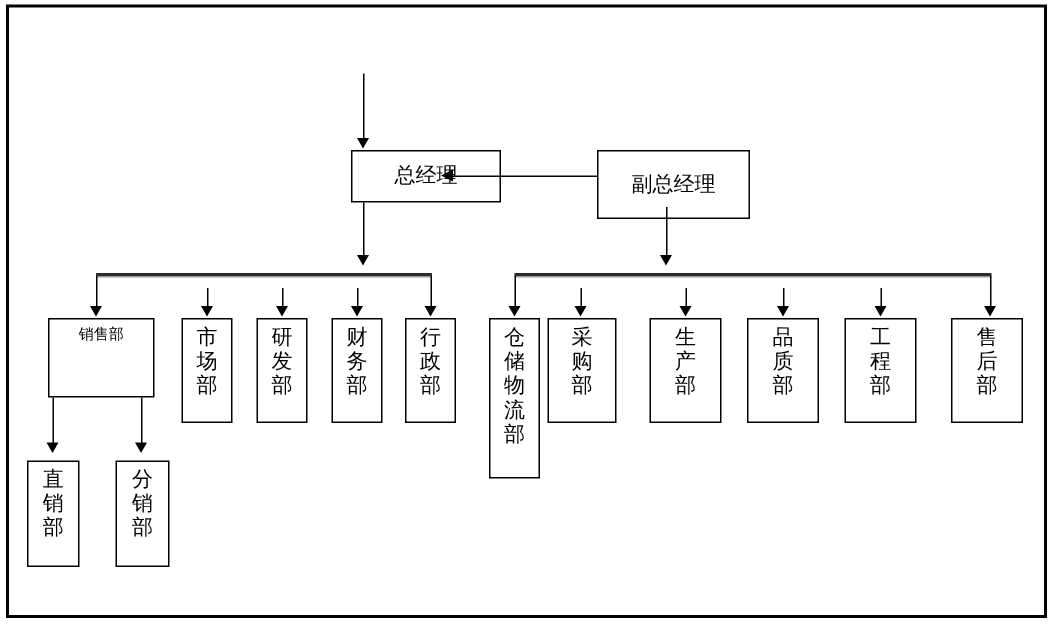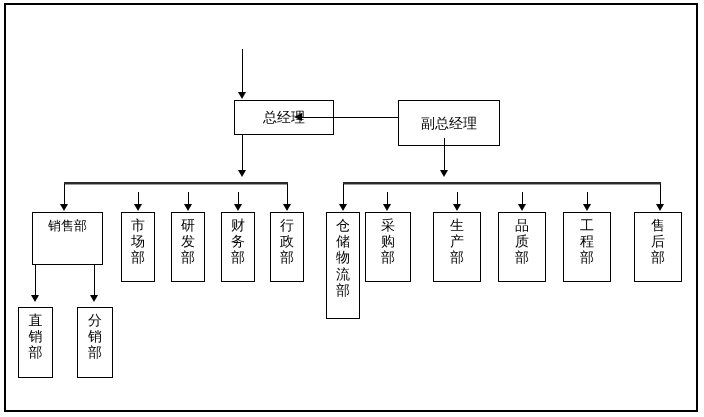--- a/index.html
+++ b/index.html
@@ -47,21 +47,21 @@
     align-items: center;
   }
   .node.horiz .label {
     font-size: 14px;
   }
   .node.horiz-top {
     align-items: flex-start;
     padding-top: 6px;
   }
   .node.horiz-top .label {
-    font-size: 13px;
+    font-size: 10px;
   }
   
   .node.vert {
     align-items: flex-start;
     padding-top: 4px;
   }
   .node.vert .label {
     font-size: 14px;
     line-height: 1.16;
   }

